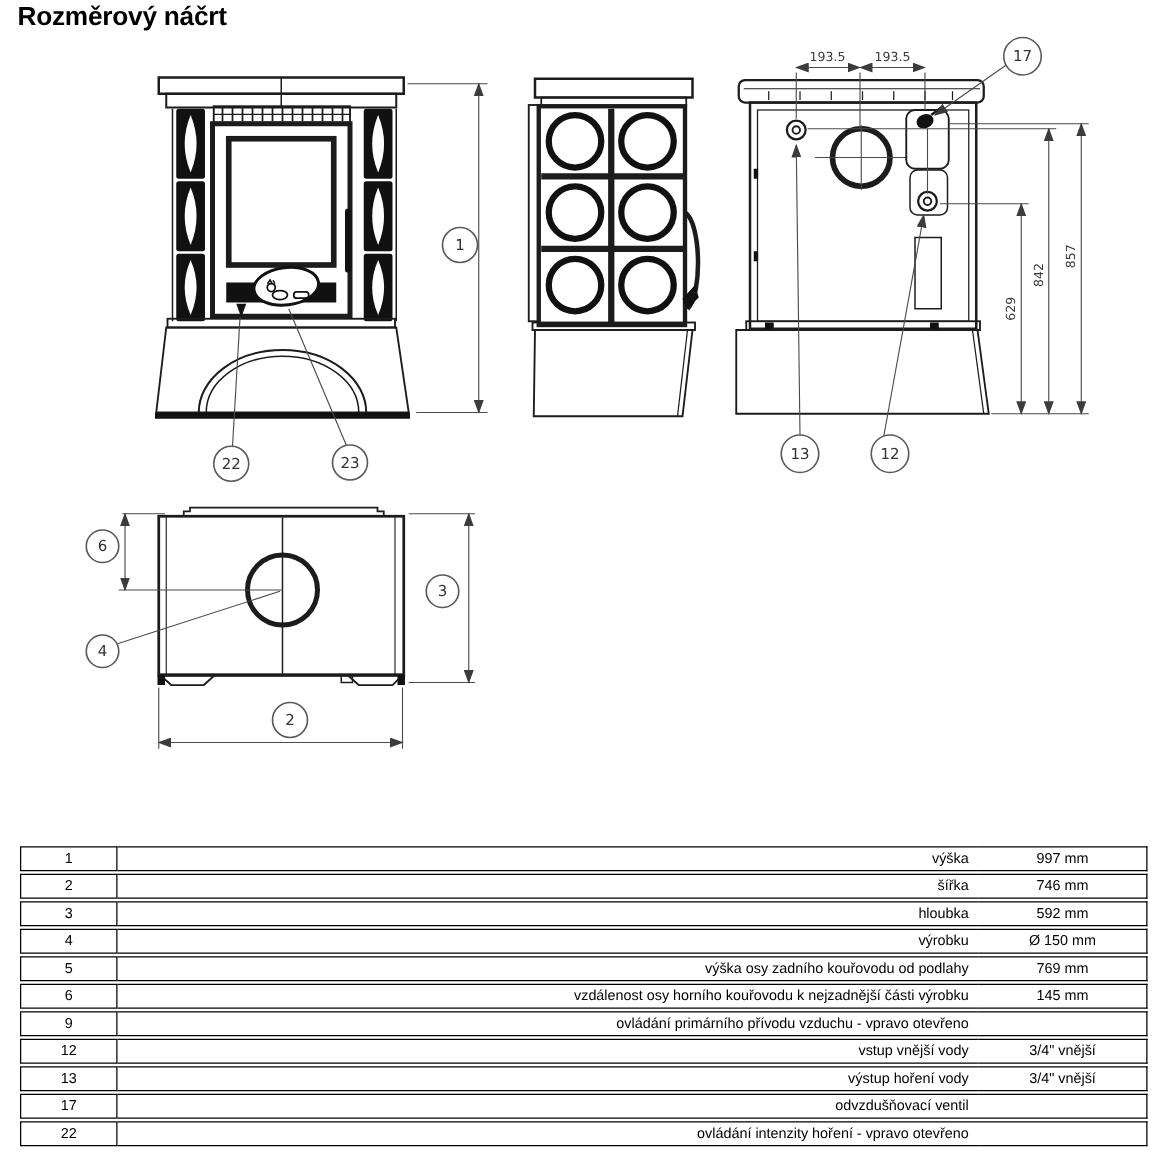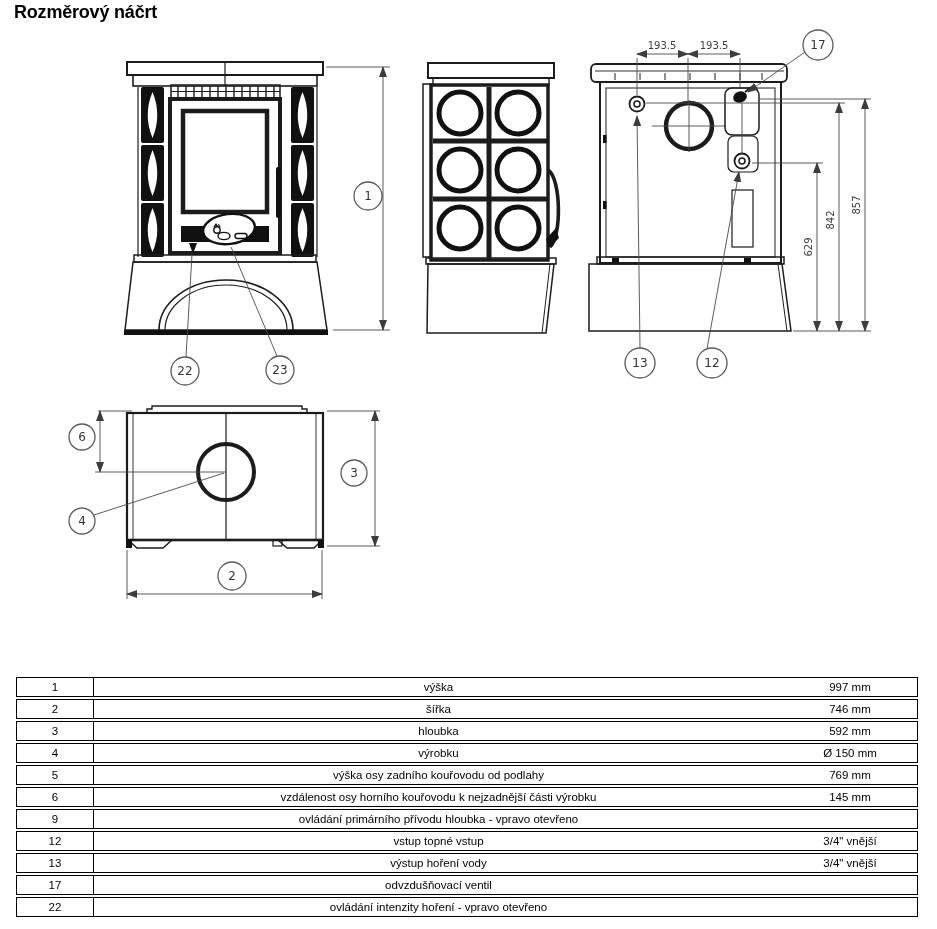--- a/index.html
+++ b/index.html
@@ -1,30 +1,30 @@
 <!DOCTYPE html>
 <html><head>
 <meta charset="utf-8">
 <style>
   html,body{margin:0;padding:0;background:#ffffff;}
   .page{position:relative;width:937px;height:929px;background:#fff;
         font-family:"Liberation Sans",sans-serif;overflow:hidden;color:#000;}
-  .hdg{position:absolute;margin:0;font-size:18px;font-weight:700;color:#000;
+  .hdg{position:absolute;margin:0;font-size:21px;font-weight:700;color:#000;
        font-family:"Liberation Sans",sans-serif;letter-spacing:-0.2px;text-align:center;}
   #title-main{left:14px;top:2px;}
   #title-info{left:14px;top:642px;}
   svg.drawing{position:absolute;left:0;top:0;}
   
   table.spec{position:absolute;left:16px;top:675px;width:902px;
              border-collapse:separate;border-spacing:0 2px;
              font-size:11.5px;line-height:1.25;color:#000;table-layout:fixed;}
   table.spec td{border-top:1.5px solid #000;border-bottom:1.5px solid #000;
                 padding:1.5px 8px;height:15px;overflow:hidden;white-space:nowrap;}
   td.c-num{width:60px;text-align:center;border-left:1.5px solid #000;border-right:1.5px solid #000;}
-  td.c-label{text-align:center;}
+  td.c-label{text-align:right;}
   td.c-value{width:118px;text-align:center;border-right:1.5px solid #000;}
   
   .ln{stroke:#1c1c1c;fill:none;}
   .dim{stroke:#4a4a4a;fill:none;stroke-width:0.9;}
   .dimtxt{fill:#3c3c3c;font-size:10px;font-family:"DejaVu Sans",sans-serif;}
   .callout{stroke:#5a5a5a;fill:#fff;stroke-width:1.3;}
   .ctxt{fill:#333;font-size:12px;font-family:"DejaVu Sans",sans-serif;text-anchor:middle;}
 </style>
 </head>
 <body>
@@ -322,26 +322,26 @@
         <td class="c-label">výška osy zadního kouřovodu od podlahy</td>
         <td class="c-value">769 mm</td>
       </tr>
       <tr>
         <td class="c-num">6</td>
         <td class="c-label">vzdálenost osy horního kouřovodu k nejzadnější části výrobku</td>
         <td class="c-value">145 mm</td>
       </tr>
       <tr>
         <td class="c-num">9</td>
-        <td class="c-label">ovládání primárního přívodu hloubka - vpravo otevřeno</td>
+        <td class="c-label">ovládání primárního přívodu vzduchu - vpravo otevřeno</td>
         <td class="c-value"></td>
       </tr>
       <tr>
         <td class="c-num">12</td>
-        <td class="c-label">vstup topné vstup</td>
+        <td class="c-label">vstup vnější vody</td>
         <td class="c-value">3/4" vnější</td>
       </tr>
       <tr>
         <td class="c-num">13</td>
         <td class="c-label">výstup hoření vody</td>
         <td class="c-value">3/4" vnější</td>
       </tr>
       <tr>
         <td class="c-num">17</td>
         <td class="c-label">odvzdušňovací ventil</td>

